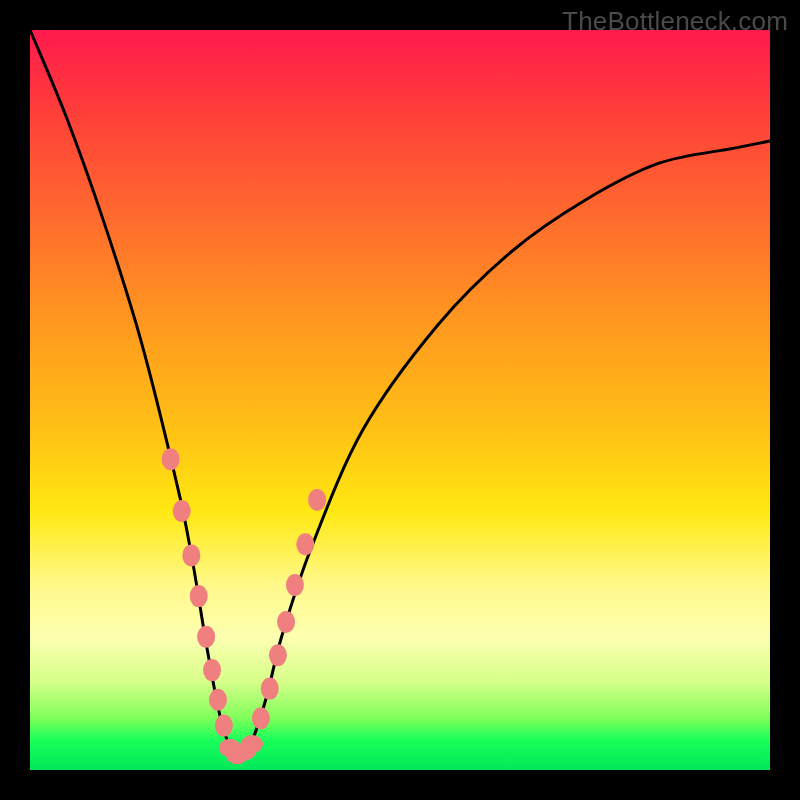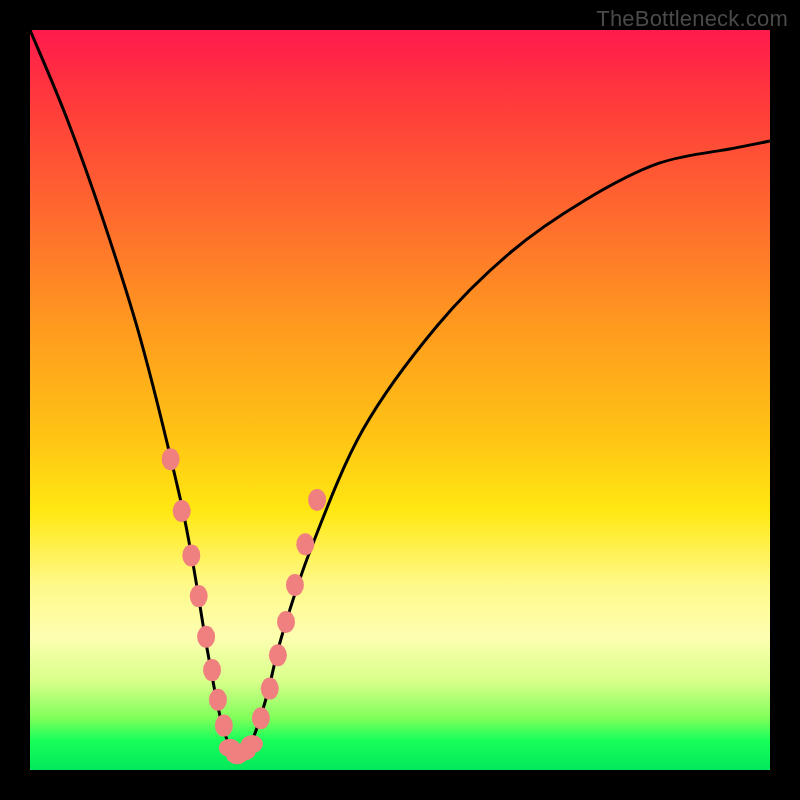--- a/index.html
+++ b/index.html
@@ -28,21 +28,21 @@
       #d8ff8a 88%,
       #7fff5a 93%,
       #18ff5a 96%,
       #00e85a 100%);
   }
   .watermark {
     position: absolute;
     top: 6px;
     right: 12px;
     font-family: Arial, Helvetica, sans-serif;
-    font-size: 22px;
+    font-size: 26px;
     font-weight: 400;
     color: #4a4a4a;
     letter-spacing: 0.2px;
   }
   svg.curve {
     position: absolute;
     left: 0; top: 0;
     width: 740px; height: 740px;
   }
   .curve-path {

